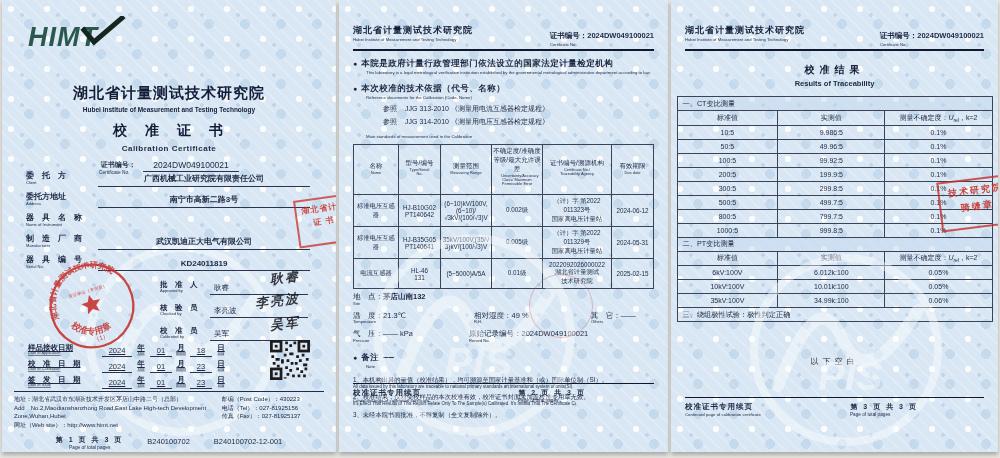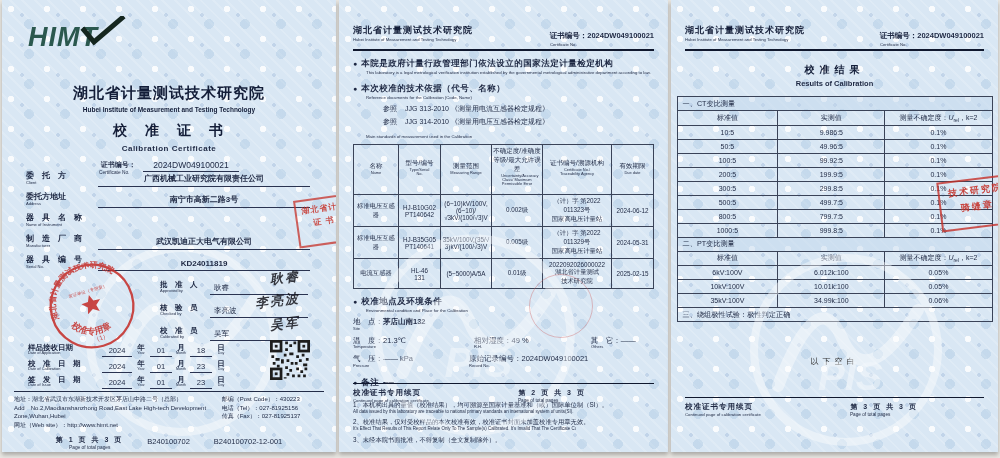--- a/index.html
+++ b/index.html
@@ -41,21 +41,21 @@
   .f-value{flex:1;border-bottom:1px solid #2a3350;text-align:center;font-size:8px;font-weight:bold;padding-bottom:2px;}
 
   .p1-sigs{position:absolute;top:272px;left:158px;right:28px;}
   .sig-row{display:flex;align-items:flex-end;height:23px;position:relative;}
   .sig-label{width:50px;line-height:1;}
   .sig-label .cn{font-size:7.5px;font-weight:bold;display:block;}
   .sig-label .en{font-size:6px;transform:scale(.68);transform-origin:left top;display:block;margin-top:1px;white-space:nowrap;}
   .sig-line{flex:1;border-bottom:1px solid #2a3350;font-size:7.5px;padding:0 0 1px 4px;position:relative;}
   .hand{position:absolute;right:8px;top:-14px;font-family:"DejaVu Serif",serif;font-style:italic;font-weight:bold;font-size:13px;color:#15151c;opacity:.85;transform:rotate(-7deg);letter-spacing:2px;}
 
-  .p1-dates{position:absolute;top:341px;left:26px;width:210px;}
+  .p1-dates{position:absolute;top:341px;left:26px;width:210px;text-decoration:underline;}
   .date-row{display:flex;align-items:flex-end;height:16px;font-size:7.5px;}
   .d-label{width:74px;line-height:1;}
   .d-label .cn{font-size:7.5px;font-weight:bold;display:block;}
   .d-label .en{font-size:6px;transform:scale(.65);transform-origin:left top;display:block;white-space:nowrap;}
   .d-val{border-bottom:1px solid #2a3350;text-align:center;width:30px;padding-bottom:1px;}
   .d-unit{width:18px;text-align:center;line-height:1;}
   .d-unit .cn{font-size:7.5px;font-weight:bold;display:block;}
   .d-unit .en{font-size:6px;transform:scale(.6);transform-origin:center top;display:block;}
   .d-val.small{width:22px;}
 
@@ -462,27 +462,20 @@
         <td class="pre">(5~5000)A/5A</td>
         <td>0.01级</td>
         <td class="pre">2022092026000022
 湖北省计量测试
 技术研究院</td>
         <td>2025-02-15</td>
       </tr>
     </tbody>
       </table>
 
-    <div class="bullet">
-      <div class="b-line">
-          <span class="b-dot">●</span>
-          <span class="b-cn">校准地点及环境条件</span>
-        </div>
-      <div class="b-en">Environmental condition and Place for the Calibration</div>
-    </div>
     <div class="env">
       <div class="env-line">
         <span class="env-item">
             <span class="top"><span>地　点：</span><b>茅店山南132</b></span>
             <span class="sub">Site</span>
           </span>
       </div>
       <div class="env-line">
         <span class="env-item">
             <span class="top"><span>温　度：</span><span>21.3℃</span></span>
@@ -562,21 +555,21 @@
       </div>
       <div class="hd-r">
         <span class="row1"><span>证书编号：</span><span>2024DW049100021</span></span>
         <span class="en">Certificate No.</span>
       </div>
     </div>
     <div class="hd-rule"></div>
 
     <div class="res-title">
       <div class="cn">校准结果</div>
-      <div class="en">Results of Calibration</div>
+      <div class="en">Results of Traceability</div>
     </div>
 
     <table class="res-table">
       <colgroup>
           <col style="width:32%">
           <col style="width:34%">
           <col style="width:34%">
         </colgroup>
       <tbody>
           <tr class="sec">

